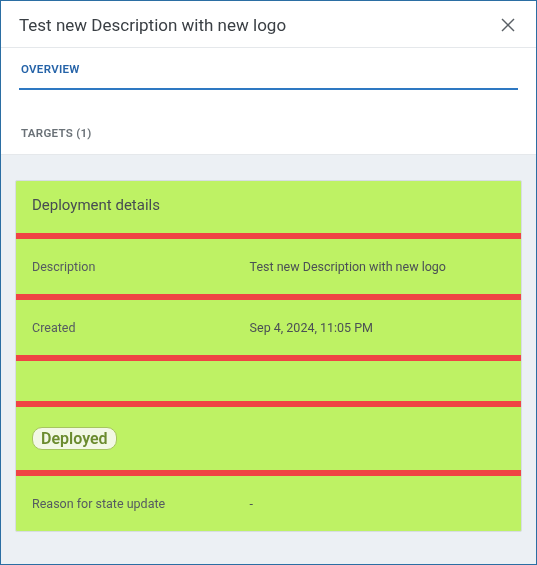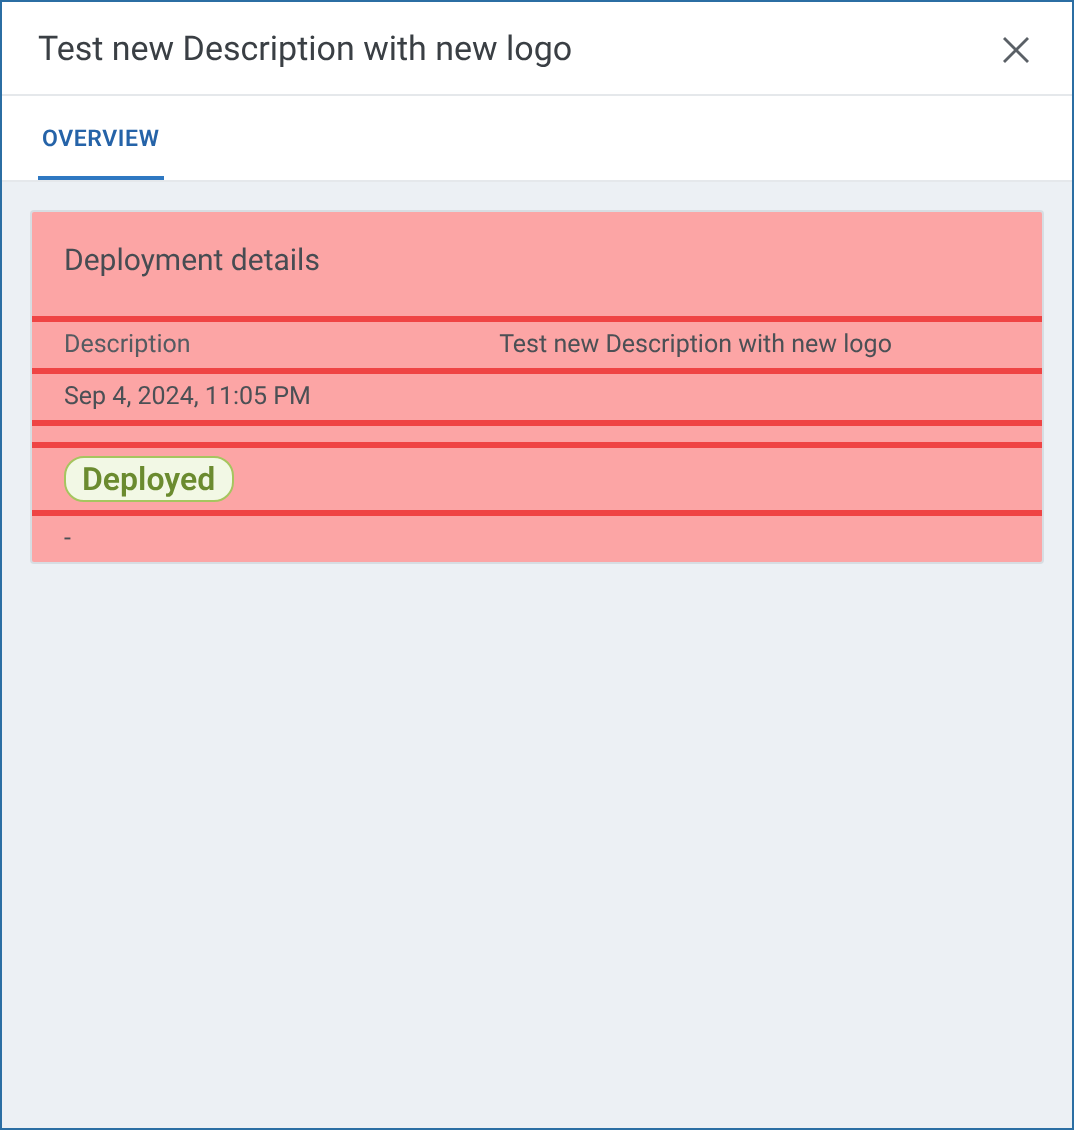--- a/index.html
+++ b/index.html
@@ -32,54 +32,56 @@
       justify-content: center;
       cursor: pointer;
       color: #5a6066;
     }
     .close-btn svg { display: block; }
     .tabs {
       display: flex;
       gap: 22px;
       padding: 0 18px;
       border-bottom: 1px solid #e5e8eb;
+      flex-direction: column;
     }
     .tab {
       font-size: 11.5px;
       font-weight: 600;
       letter-spacing: 0.3px;
       color: #6a7177;
       padding: 14px 2px 12px 2px;
       cursor: pointer;
       border-bottom: 2px solid transparent;
     }
     .tab.active {
       color: #2563a8;
       border-bottom-color: #2e78c2;
     }
     .content-area {
       flex: 1;
       padding: 14px 14px;
       background: #ecf0f4;
     }
     .card {
-      background: #fca5a5;
+      background: #bef264;
       border: 1px solid #d7dde2;
       border-radius: 2px;
+      margin-top: 11px;
     }
     .card-title {
       font-size: 15px;
       font-weight: 400;
       color: #474c52;
       padding: 15px 16px 19px 16px;
     }
     .row {
       display: flex;
-      padding: 4px 16px;
-      border-top: 3px solid #ef4444;
+      padding: 20px 16px;
+      border-top: 6px solid #ef4444;
       font-size: 12.5px;
       color: #4d5257;
       align-items: center;
     }
     .row-label {
       width: 46%;
       color: #555b61;
     }
     .row-value {
       flex: 1;
@@ -104,41 +106,44 @@
   <div class="close-btn">
     <svg width="14" height="14" viewBox="0 0 14 14" fill="none" stroke="currentColor" stroke-width="1.4">
       <line x1="1" y1="1" x2="13" y2="13"></line>
       <line x1="13" y1="1" x2="1" y2="13"></line>
     </svg>
   </div>
 </div>
 
 <div class="tabs">
   <div class="tab active">OVERVIEW</div>
+  <div class="tab">TARGETS (1)</div>
 </div>
 
 <div class="content-area">
   <div class="card">
     <div class="card-title">Deployment details</div>
 
     <div class="row">
       <div class="row-label">Description</div>
       <div class="row-value">Test new Description with new logo</div>
     </div>
 
     <div class="row">
+      <div class="row-label">Created</div>
       <div class="row-value">Sep 4, 2024, 11:05 PM</div>
     </div>
 
     <div class="row">
     </div>
 
     <div class="row">
       <div class="row-value">
         <span class="badge">Deployed</span>
       </div>
     </div>
 
     <div class="row">
+      <div class="row-label">Reason for state update</div>
       <div class="row-value">-</div>
     </div>
   </div>
 </div>
 
 </body></html>

